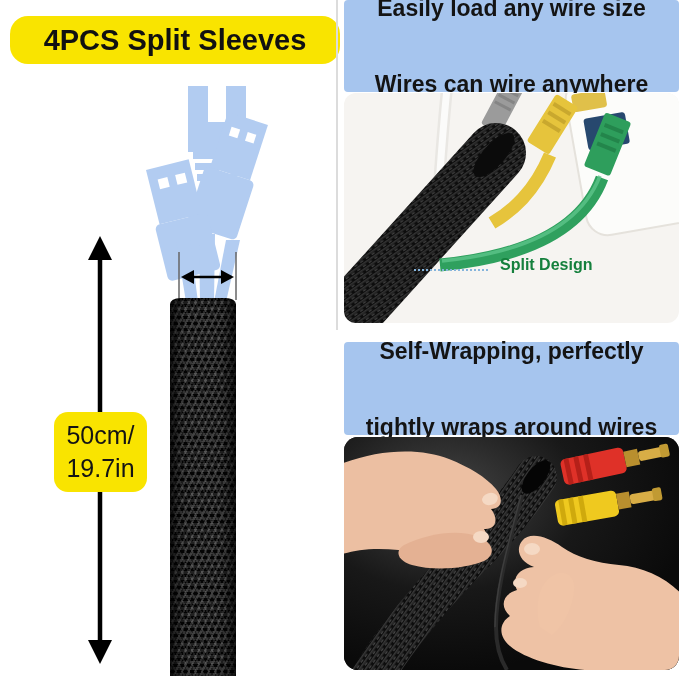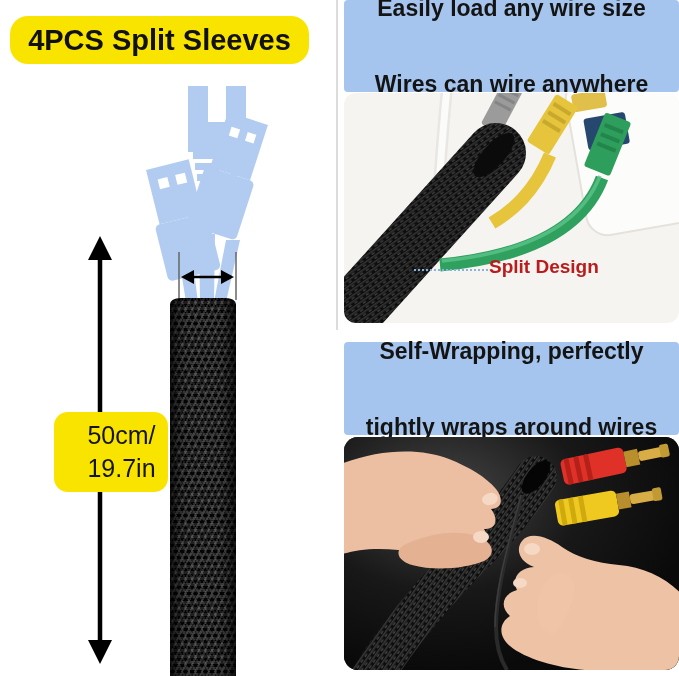--- a/index.html
+++ b/index.html
@@ -2,21 +2,21 @@
 <html style="--banner-yellow: #F9E400; --feature-blue: #A6C5EE; --icon-blue: #B2CCF1; --photo1-bg: #F6F4F1; --photo2-bg: #101010; --wire-green: #2FA05E; --wire-yellow: #E6C43C; --wire-gray: #9B9B9B; --rca-red: #DF3128; --rca-yellow: #EFC91F; --rca-gold: #D8AD46;"><head>
 <meta charset="utf-8">
 <style>
   html,body{margin:0;padding:0;background:#fff;}
   .canvas{
     position:relative;width:679px;height:676px;background:#fff;overflow:hidden;
     font-family:"Liberation Sans",sans-serif;
   }
   
   .banner{
-    position:absolute;left:10px;top:16px;width:299px;height:48px;
+    position:absolute;left:10px;top:16px;width:330px;height:48px;
     background:var(--banner-yellow,#F9E400);border-radius:18px;
     display:flex;align-items:center;justify-content:center;
   }
   .banner span{font-size:29px;font-weight:700;color:#111;letter-spacing:0px;white-space:nowrap;}
   .divider{position:absolute;left:336px;top:0;width:2px;height:330px;background:#dcdcdc;}
   .left-svg{position:absolute;left:0;top:0;width:340px;height:676px;}
   .width-callout{
     position:absolute;left:118px;top:186px;width:175px;text-align:center;
     font-size:26px;line-height:28px;font-weight:600;color:#171717;
   }
@@ -27,37 +27,37 @@
       repeating-linear-gradient(65deg, rgba(255,255,255,.10) 0 2px, rgba(255,255,255,0) 2px 6px),
       repeating-linear-gradient(0deg, #202020 0 3px, #040404 3px 6px);
     background-color:#0a0a0a;
     box-shadow: inset 12px 0 14px -8px #000, inset -12px 0 14px -8px #000;
     border-radius:10px 10px 0 0 / 6px 6px 0 0;
   }
   .length-callout{
     position:absolute;left:54px;top:412px;width:93px;height:80px;
     background:var(--banner-yellow,#F9E400);border-radius:14px;
     display:flex;flex-direction:column;align-items:center;justify-content:center;
-    font-size:25px;line-height:33px;font-weight:400;color:#141414;padding-left:21px;
+    font-size:25px;line-height:33px;font-weight:400;color:#141414;
   }
   
   .feature-box{
     position:absolute;left:344px;width:335px;height:92px;
     background:var(--feature-blue,#A6C5EE);border-radius:4px;
     display:flex;flex-direction:column;align-items:center;justify-content:center;
     text-align:center;font-size:23px;line-height:32px;font-weight:700;color:#141414;gap:44px;
   }
   .feature-1{top:0;}
   .feature-2{top:342px;height:93px;}
   .photo{position:absolute;left:344px;width:335px;overflow:hidden;}
   .photo-1{top:93px;height:230px;border-radius:12px;background:var(--photo1-bg,#F6F4F1);}
   .photo-2{top:437px;height:233px;border-radius:14px;background:var(--photo2-bg,#101010);}
   .photo svg{position:absolute;left:0;top:0;}
   .split-label{
-    position:absolute;left:145px;top:163px;font-size:19px;font-weight:700;color:#b91c1c;white-space:nowrap;
+    position:absolute;left:156px;top:163px;font-size:16px;font-weight:700;color:#15803d;white-space:nowrap;
   }
   .split-line{
     position:absolute;left:70px;top:176px;width:74px;height:0;
     border-top:2px dotted #85b4dc;
   }
 </style>
 </head>
 <body>
 
 <div class="canvas">

